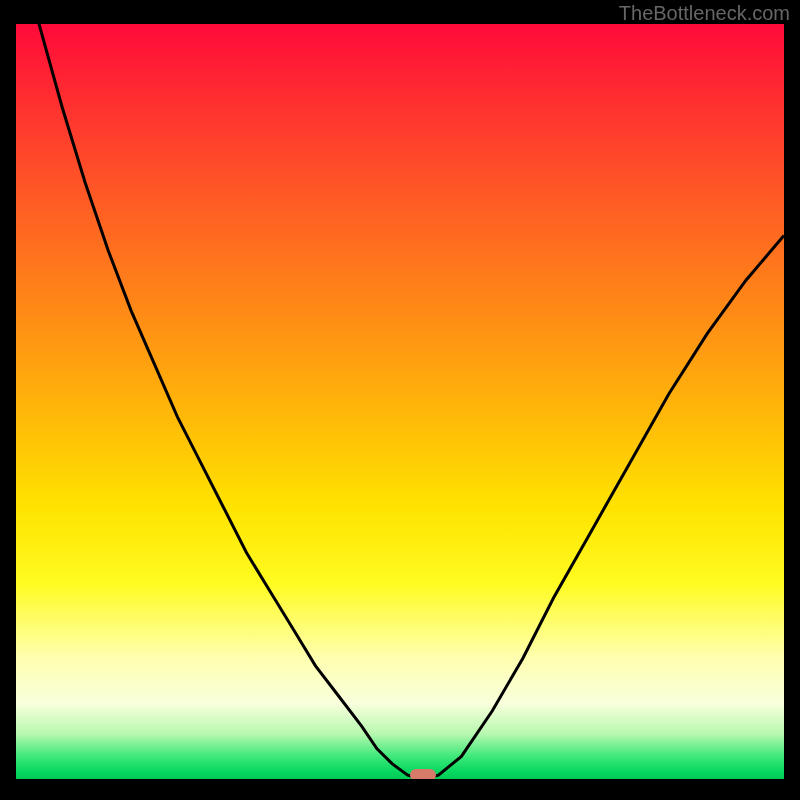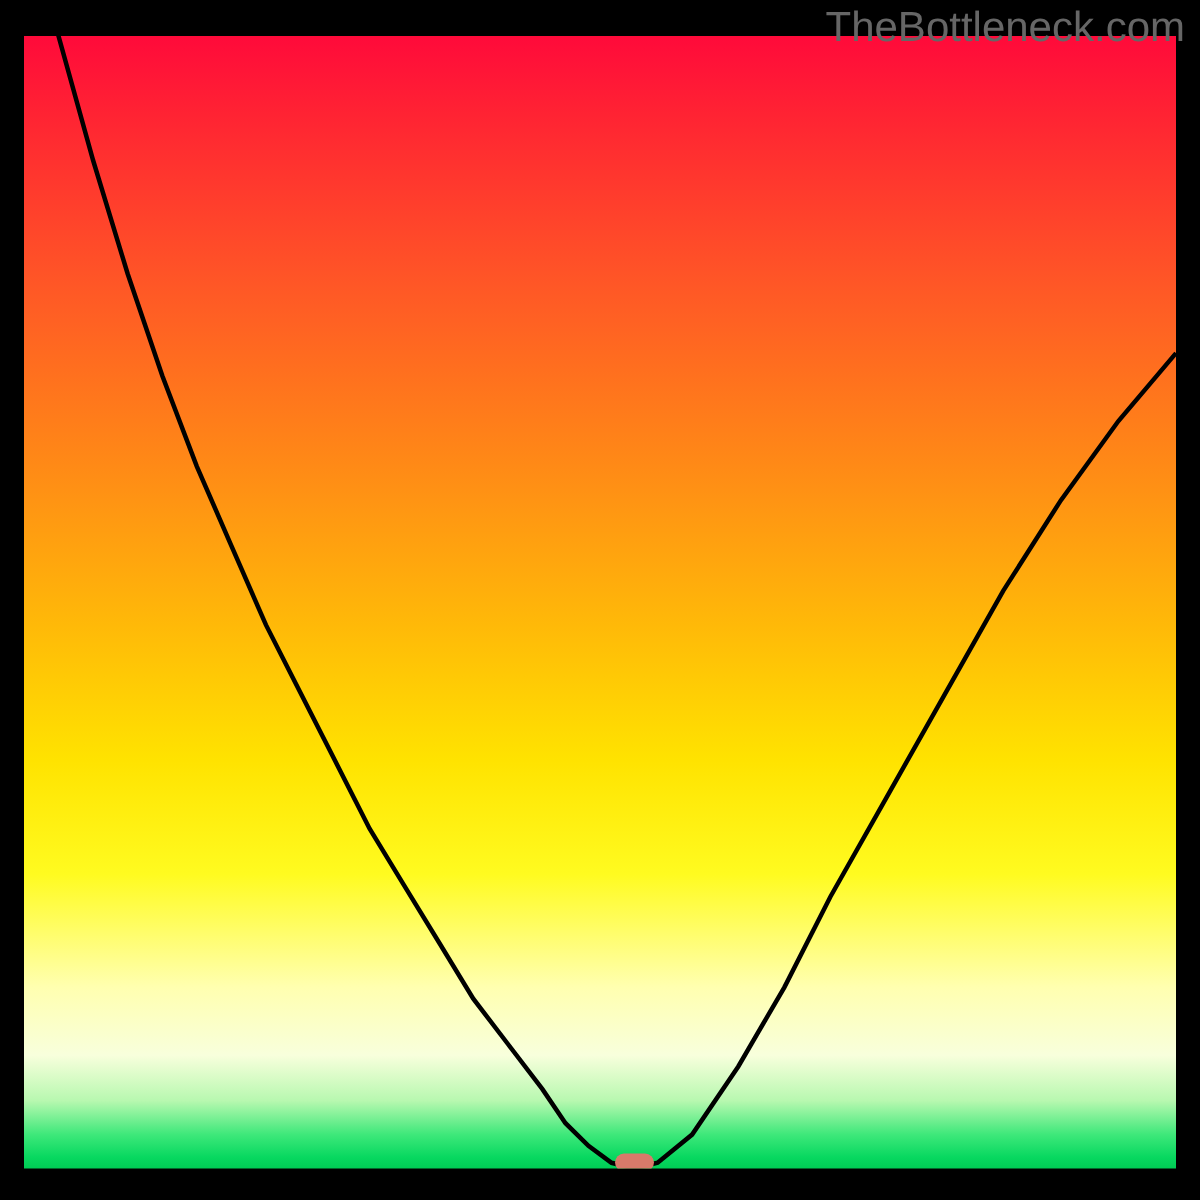--- a/index.html
+++ b/index.html
@@ -9,21 +9,21 @@
     height: 800px;
     background: #000;
     position: relative;
     font-family: Arial, Helvetica, sans-serif;
   }
   .watermark {
     position: absolute;
     top: 2px;
     right: 10px;
     color: #666;
-    font-size: 28px;
+    font-size: 20px;
     font-weight: 500;
     z-index: 10;
     margin-left: 14px;
   }
   .plot-area {
     position: absolute;
     left: 16px;
     top: 24px;
     width: 768px;
     height: 755px;

